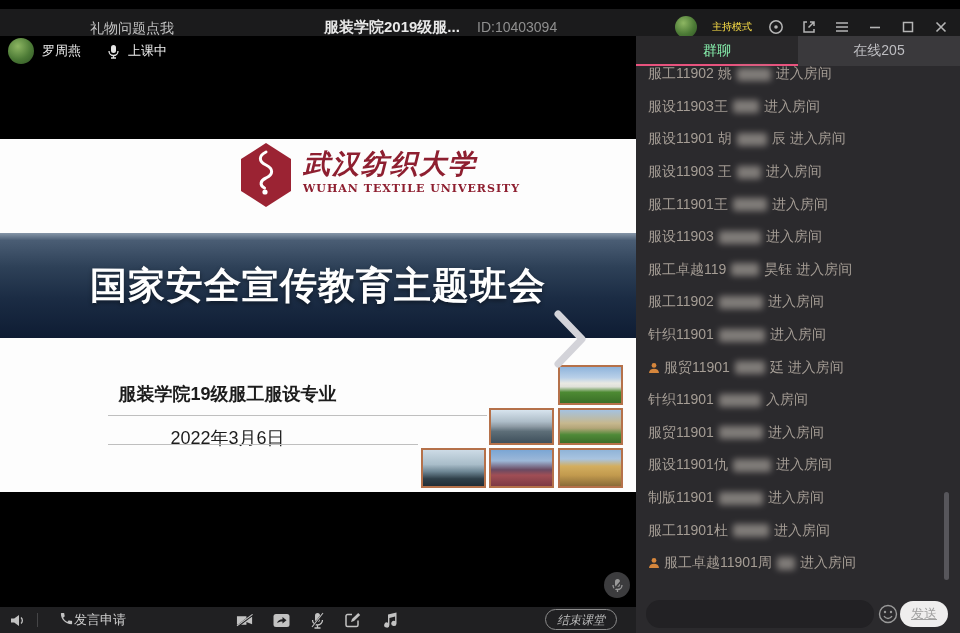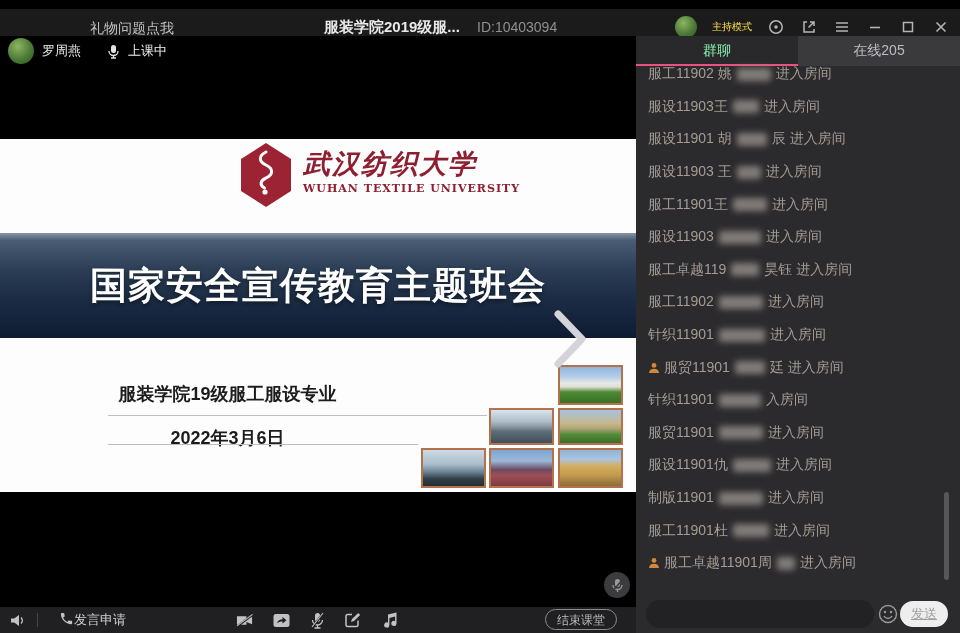--- a/index.html
+++ b/index.html
@@ -31,38 +31,38 @@
   .logo{position:absolute;left:205px;top:4px;display:flex;align-items:flex-start;gap:12px;padding-left:36px;}
   .logo-text{padding-top:6px;}
   .uni-cn{font-family:"DejaVu Serif","Liberation Serif",serif;font-style:italic;font-weight:bold;font-size:27px;letter-spacing:2px;color:#8e1f30;line-height:1.1;}
   .uni-en{font-family:"DejaVu Serif","Liberation Serif",serif;font-size:11px;letter-spacing:1px;color:#8e1f30;margin-top:3px;font-weight:bold;}
   .banner{position:absolute;left:0;top:94px;width:636px;height:105px;
     background:linear-gradient(180deg,#8696a8 0%,#4a5d74 7%,#2e4158 32%,#1b2c44 62%,#0e1c33 100%);
     display:flex;align-items:center;justify-content:center;}
   .banner-title{color:#fff;font-size:37px;font-weight:bold;letter-spacing:1px;text-shadow:0 2px 4px rgba(0,0,0,.45);}
   .class-line{position:absolute;left:0;top:243px;width:455px;text-align:center;font-size:18px;font-weight:bold;color:#1c1c1c;}
   .hline1{position:absolute;left:108px;top:276px;width:379px;height:1px;background:#bfbfbf;}
-  .date-line{position:absolute;left:0;top:287px;width:455px;text-align:center;font-size:18px;font-weight:bold;color:#1c1c1c;}
+  .date-line{position:absolute;left:0;top:287px;width:455px;text-align:center;font-size:18px;font-weight:normal;color:#1c1c1c;}
   .hline2{position:absolute;left:108px;top:305px;width:310px;height:1px;background:#bfbfbf;}
   .photo{position:absolute;border:2px solid #b5714a;}
   .p1{left:558px;top:226px;width:65px;height:40px;background:linear-gradient(180deg,#8fb4dc 0%,#b9d0e8 30%,#e9e9e2 45%,#dfe0d8 55%,#4d8a33 70%,#3a6f27 100%);}
   .p2{left:489px;top:269px;width:65px;height:37px;background:linear-gradient(180deg,#d7e4ee 0%,#aebdc8 35%,#8d9aa4 50%,#5d6e78 65%,#3f505c 100%);}
   .p3{left:558px;top:269px;width:65px;height:37px;background:linear-gradient(180deg,#a5c2e0 0%,#c6b88e 40%,#b3a578 55%,#4f8a38 75%,#3c6e2a 100%);}
   .p4{left:421px;top:309px;width:65px;height:40px;background:linear-gradient(180deg,#cddbe6 0%,#a9bdc9 40%,#6e8694 60%,#2f3f49 80%,#222e36 100%);}
   .p5{left:489px;top:309px;width:65px;height:40px;background:linear-gradient(180deg,#7ba6d4 0%,#9db8d8 30%,#6a4a62 55%,#a04e55 70%,#7e3a44 100%);}
   .p6{left:558px;top:309px;width:65px;height:40px;background:linear-gradient(180deg,#90b4d8 0%,#a9c4e0 25%,#d3ae5e 45%,#c29a4e 70%,#8a6c38 100%);}
   .next-arrow{position:absolute;left:550px;top:272px;width:40px;height:62px;color:#d3d3d9;cursor:pointer;}
   .mic-overlay{position:absolute;left:604px;top:536px;width:26px;height:26px;border-radius:50%;background:#3c3c3e;display:flex;align-items:center;justify-content:center;color:#9a9a9a;cursor:pointer;}
 
   
   .bottombar{position:absolute;left:0;top:607px;width:636px;height:26px;background:#202022;}
   .bb-ic{position:absolute;top:4px;width:18px;height:18px;color:#c2c2c2;display:flex;align-items:center;justify-content:center;cursor:pointer;}
   .bb-sep{position:absolute;left:37px;top:6px;width:1px;height:14px;background:#454547;}
   .speech-btn{position:absolute;left:53px;top:0;height:26px;display:flex;align-items:center;color:#cfcfcf;font-size:13px;background:none;border:none;cursor:pointer;}
-  .end-btn{position:absolute;left:545px;top:2px;width:72px;height:21px;border:1px solid #8b8b8b;border-radius:11px;background:none;color:#bcbcbc;font-size:12px;line-height:19px;text-align:center;cursor:pointer;}
+  .end-btn{position:absolute;left:545px;top:2px;width:72px;height:21px;border:1px solid #8b8b8b;border-radius:11px;background:none;color:#bcbcbc;font-size:12px;line-height:19px;text-align:center;cursor:pointer;font-style:italic;}
 
   
   .chatpanel{position:absolute;left:636px;top:36px;width:324px;height:597px;background:#2b2a2d;}
   .tabbar{position:absolute;left:0;top:0;width:324px;height:30px;display:flex;}
   .tab{flex:1;display:flex;align-items:center;justify-content:center;font-size:14px;cursor:pointer;position:relative;}
   .tab-group{background:#29282a;color:#86efac;}
   .tab-group::after{content:"";position:absolute;left:0;bottom:0;width:100%;height:2px;background:#e8537e;}
   .tab-online{background:#3a393c;color:#bdbdc1;}
   .msg-list{position:absolute;left:0;top:16px;width:310px;height:530px;padding:6px 0 0 12px;overflow:hidden;}
   .msg{height:32.6px;display:flex;align-items:center;font-size:14px;color:#a59d95;white-space:nowrap;}

